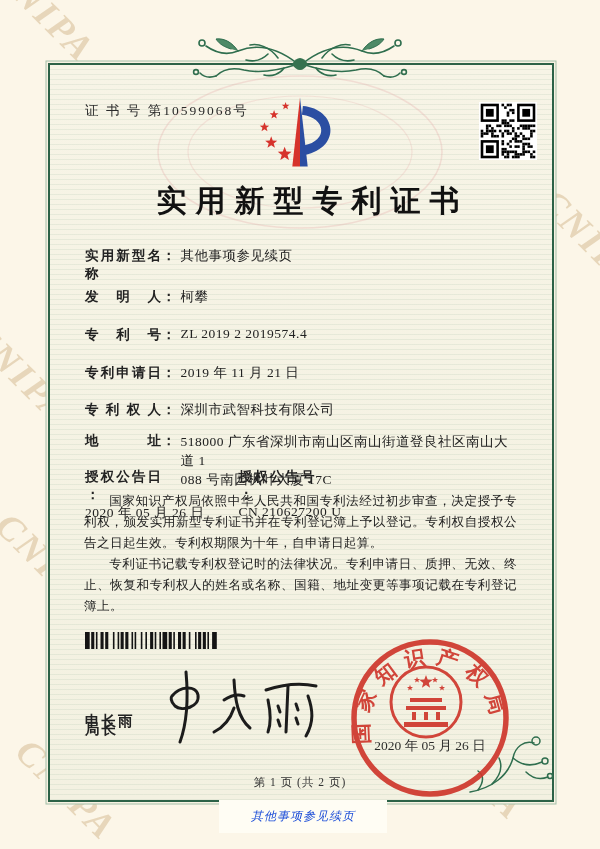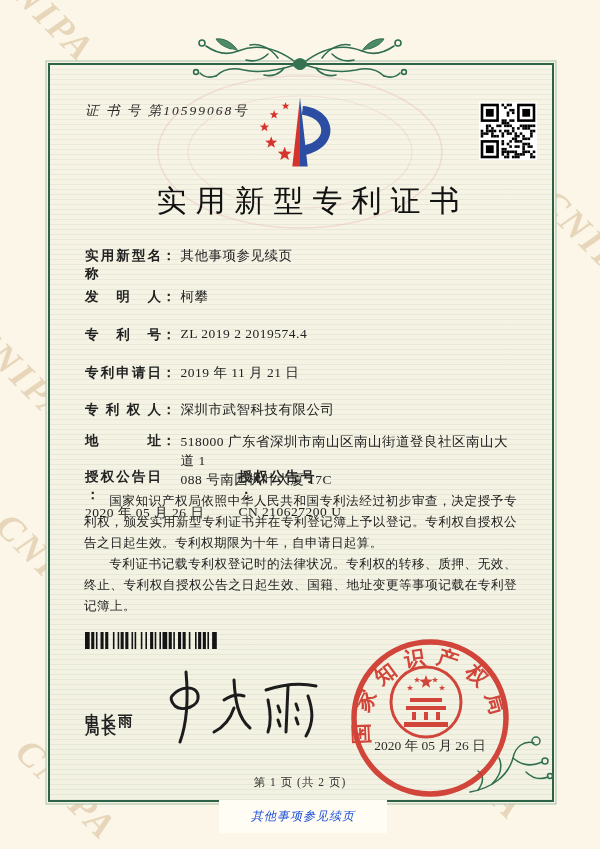--- a/index.html
+++ b/index.html
@@ -32,29 +32,29 @@
       linear-gradient(#f7f4e6,#f3f1e1);
     z-index:1;
   }
 
   .ornament-top{position:absolute;left:170px;top:28px;width:260px;height:56px;z-index:3;}
   .corner-flourish{position:absolute;left:462px;top:728px;width:100px;height:76px;z-index:3;}
   .rosette{position:absolute;left:150px;top:72px;width:300px;height:160px;z-index:1;}
 
   .cert-no{
     position:absolute;left:85px;top:102px;z-index:2;
-    font-size:13.5px;letter-spacing:2px;color:#2a2a2a;font-style:italic;
+    font-size:13.5px;letter-spacing:2px;color:#2a2a2a;
   }
 
   .logo{position:absolute;left:252px;top:90px;width:96px;height:84px;z-index:2;}
   .qr{position:absolute;left:479px;top:102px;width:58px;height:58px;z-index:2;}
 
   .title{
     position:absolute;left:0;right:0;top:181px;z-index:2;
-    text-align:center;font-size:30px;font-weight:normal;
+    text-align:center;font-size:30px;font-weight:bold;
     letter-spacing:9px;padding-left:25px;color:#111;
   }
 
   .row{position:absolute;left:85px;z-index:2;font-size:13.5px;display:flex;}
   .row .lab{
     display:inline-block;width:76px;font-weight:bold;
     text-align:justify;text-align-last:justify;flex:none;
   }
   .row .colon{font-weight:bold;flex:none;margin:0 5px 0 1px;}
   .row .val{letter-spacing:0.5px;}
@@ -318,21 +318,21 @@
     </span>
     <span class="grant-pair">
       <span class="lab">授权公告号</span>
         <span class="colon">：</span>
       <span class="val">CN 210627200 U</span>
     </span>
   </div>
 
   <div class="body-text">
     <p>国家知识产权局依照中华人民共和国专利法经过初步审查，决定授予专利权，颁发实用新型专利证书并在专利登记簿上予以登记。专利权自授权公告之日起生效。专利权期限为十年，自申请日起算。</p>
-    <p>专利证书记载专利权登记时的法律状况。专利权的转移、质押、无效、终止、专利权自授权公告之日起生效、国籍、地址变更等事项记载在专利登记簿上。</p>
+    <p>专利证书记载专利权登记时的法律状况。专利申请日、质押、无效、终止、恢复和专利权人的姓名或名称、国籍、地址变更等事项记载在专利登记簿上。</p>
   </div>
 
   <svg class="barcode" id="barcode" viewBox="0 0 158 17" preserveAspectRatio="none">
       <rect x="0.0" y="0" width="4.7" height="17" fill="#141414"></rect>
       <rect x="6.2" y="0" width="3.1" height="17" fill="#141414"></rect>
       <rect x="10.9" y="0" width="1.6" height="17" fill="#141414"></rect>
       <rect x="15.5" y="0" width="3.1" height="17" fill="#141414"></rect>
       <rect x="20.2" y="0" width="3.1" height="17" fill="#141414"></rect>
       <rect x="27.9" y="0" width="1.6" height="17" fill="#141414"></rect>
       <rect x="32.6" y="0" width="1.6" height="17" fill="#141414"></rect>

